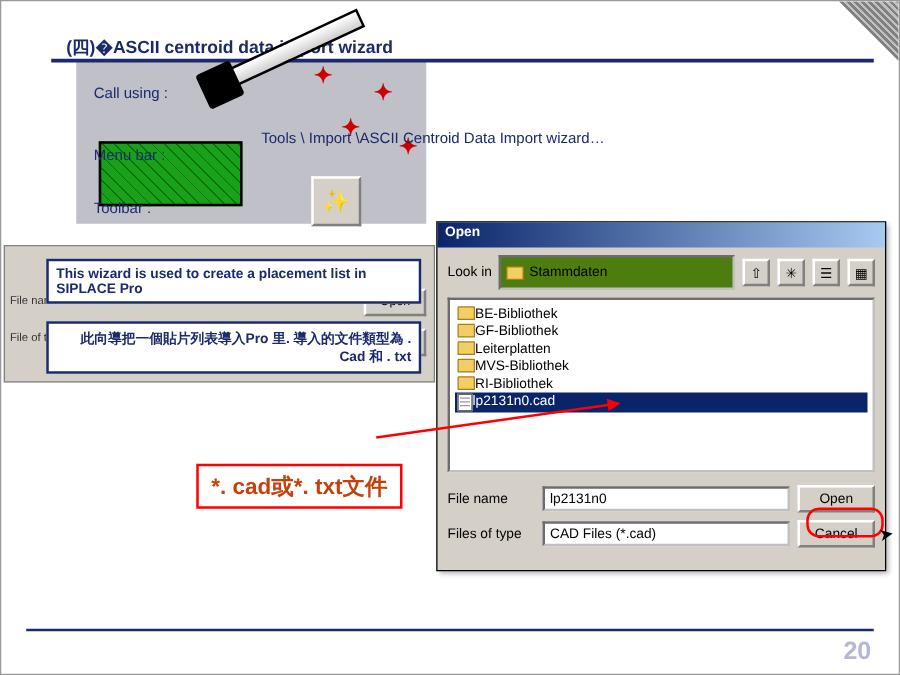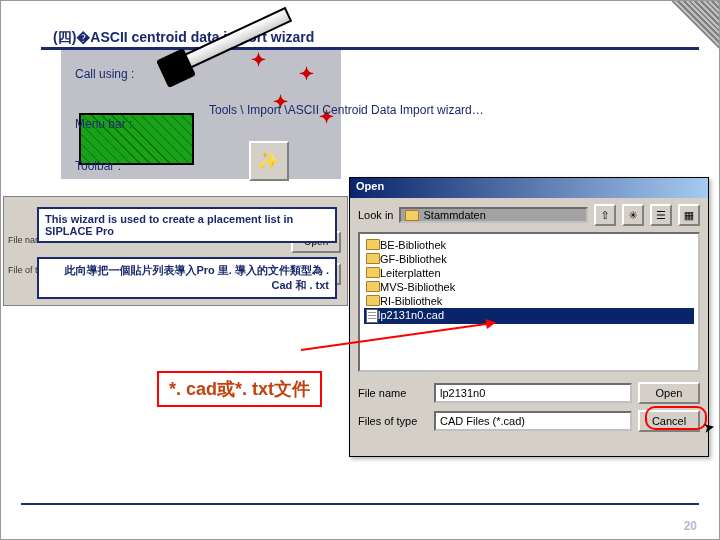--- a/index.html
+++ b/index.html
@@ -163,21 +163,21 @@
   }
   .open-dlg .titlebar {
     height: 20px;
     background: linear-gradient(90deg,#0a246a,#a6caf0);
     color: #fff;
     font-weight: bold;
     padding: 2px 6px;
   }
   .open-dlg .row { display:flex; align-items:center; padding:6px 8px; gap:6px;}
   .open-dlg .combobox {
-    flex:1; height:16px; background:#a3a3a3; border:2px inset #c0c0c0;
+    flex:1; height:28px; background:#4d7c0f; border:2px inset #c0c0c0;
     padding:1px 4px; display:flex; align-items:center; gap:4px;
   }
   .tb-btn {
     width:22px; height:22px; background:#d4d0c8;
     border:2px solid #fff; border-right-color:#808080; border-bottom-color:#808080;
     display:flex;align-items:center;justify-content:center;font-size:11px;
   }
   .file-list {
     margin: 0 8px; height:140px; background:#fff;
     border:2px inset #c0c0c0; padding:4px; overflow:hidden;
@@ -241,21 +241,21 @@
   .footer-logo {
     position:absolute; left:0; right:0; top:510px; text-align:center;
     font-family: "Times New Roman", serif;
     letter-spacing: 4px;
     font-size: 14px;
     color:#1a2a6c;
     font-weight:bold;
     margin-top:44px;
   }
   .page-num {
-    position:absolute; right:22px; bottom:6px; color:#b6b6d6; font-size:12px; font-weight:bold;
+    position:absolute; right:22px; bottom:6px; color:#b6b6d6; font-size:20px; font-weight:bold;
   }
   .cursor {
     position:absolute; top:418px; left:702px; font-size:14px; color:#000;
     transform: rotate(-10deg);
   }
 </style>
 </head>
 <body>
 
 <div class="page">

